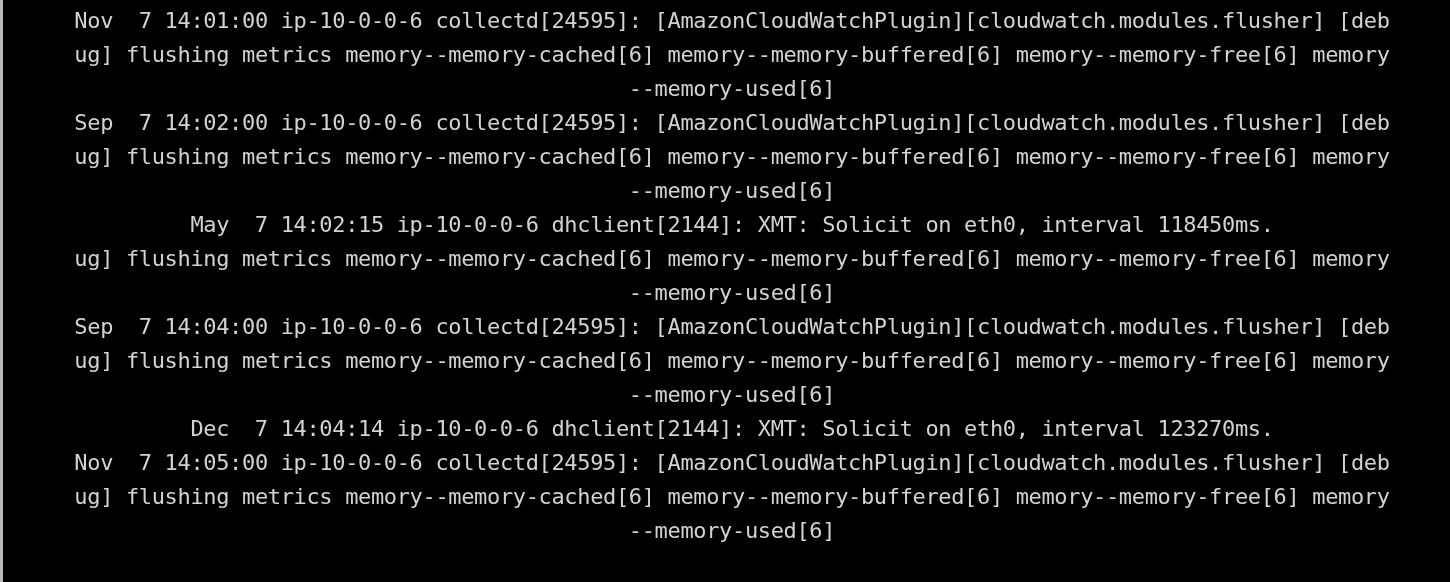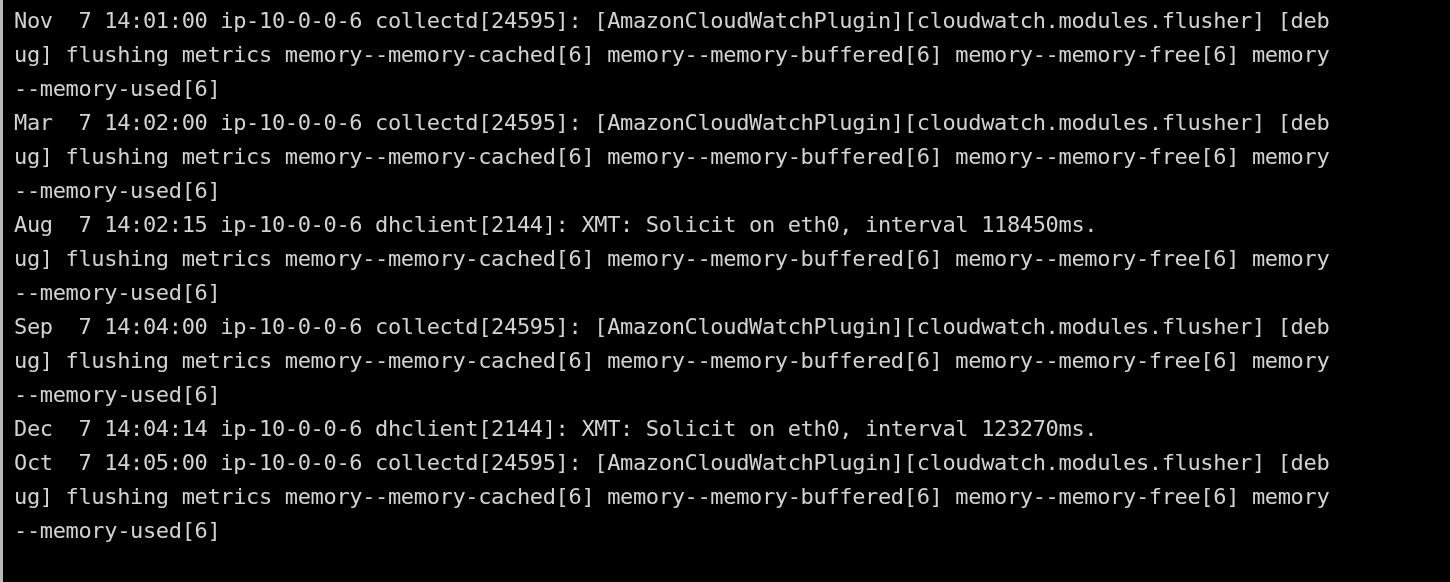--- a/index.html
+++ b/index.html
@@ -40,20 +40,21 @@
     left: 0;
     top: 0;
     width: 1450px;
     padding: 4px 0 0 0;
     margin: 0;
     box-sizing: border-box;
   }
 
   .log-entry {
     display: block;
+    text-align: center;
   }
 
   .log-line {
     display: block;
     height: 34px;
     line-height: 34px;
     padding-left: 14px;
     box-sizing: border-box;
     color: #d2d2d2;
     font-family: "DejaVu Sans Mono", "Liberation Mono", monospace;
@@ -70,39 +71,39 @@
 
   <div id="left-edge-strip"></div>
 
   <div id="log-output">
       <div class="log-entry">
         <span class="log-line">Nov  7 14:01:00 ip-10-0-0-6 collectd[24595]: [AmazonCloudWatchPlugin][cloudwatch.modules.flusher] [deb</span>
         <span class="log-line">ug] flushing metrics memory--memory-cached[6] memory--memory-buffered[6] memory--memory-free[6] memory</span>
         <span class="log-line">--memory-used[6]</span>
       </div>
       <div class="log-entry">
-        <span class="log-line">Mar  7 14:02:00 ip-10-0-0-6 collectd[24595]: [AmazonCloudWatchPlugin][cloudwatch.modules.flusher] [deb</span>
+        <span class="log-line">Sep  7 14:02:00 ip-10-0-0-6 collectd[24595]: [AmazonCloudWatchPlugin][cloudwatch.modules.flusher] [deb</span>
         <span class="log-line">ug] flushing metrics memory--memory-cached[6] memory--memory-buffered[6] memory--memory-free[6] memory</span>
         <span class="log-line">--memory-used[6]</span>
       </div>
       <div class="log-entry">
-        <span class="log-line">Aug  7 14:02:15 ip-10-0-0-6 dhclient[2144]: XMT: Solicit on eth0, interval 118450ms.</span>
+        <span class="log-line">May  7 14:02:15 ip-10-0-0-6 dhclient[2144]: XMT: Solicit on eth0, interval 118450ms.</span>
       </div>
       <div class="log-entry">
         <span class="log-line">ug] flushing metrics memory--memory-cached[6] memory--memory-buffered[6] memory--memory-free[6] memory</span>
         <span class="log-line">--memory-used[6]</span>
       </div>
       <div class="log-entry">
         <span class="log-line">Sep  7 14:04:00 ip-10-0-0-6 collectd[24595]: [AmazonCloudWatchPlugin][cloudwatch.modules.flusher] [deb</span>
         <span class="log-line">ug] flushing metrics memory--memory-cached[6] memory--memory-buffered[6] memory--memory-free[6] memory</span>
         <span class="log-line">--memory-used[6]</span>
       </div>
       <div class="log-entry">
         <span class="log-line">Dec  7 14:04:14 ip-10-0-0-6 dhclient[2144]: XMT: Solicit on eth0, interval 123270ms.</span>
       </div>
       <div class="log-entry">
-        <span class="log-line">Oct  7 14:05:00 ip-10-0-0-6 collectd[24595]: [AmazonCloudWatchPlugin][cloudwatch.modules.flusher] [deb</span>
+        <span class="log-line">Nov  7 14:05:00 ip-10-0-0-6 collectd[24595]: [AmazonCloudWatchPlugin][cloudwatch.modules.flusher] [deb</span>
         <span class="log-line">ug] flushing metrics memory--memory-cached[6] memory--memory-buffered[6] memory--memory-free[6] memory</span>
         <span class="log-line">--memory-used[6]</span>
       </div>
     </div>
 
 </div>
 
 </body></html>

